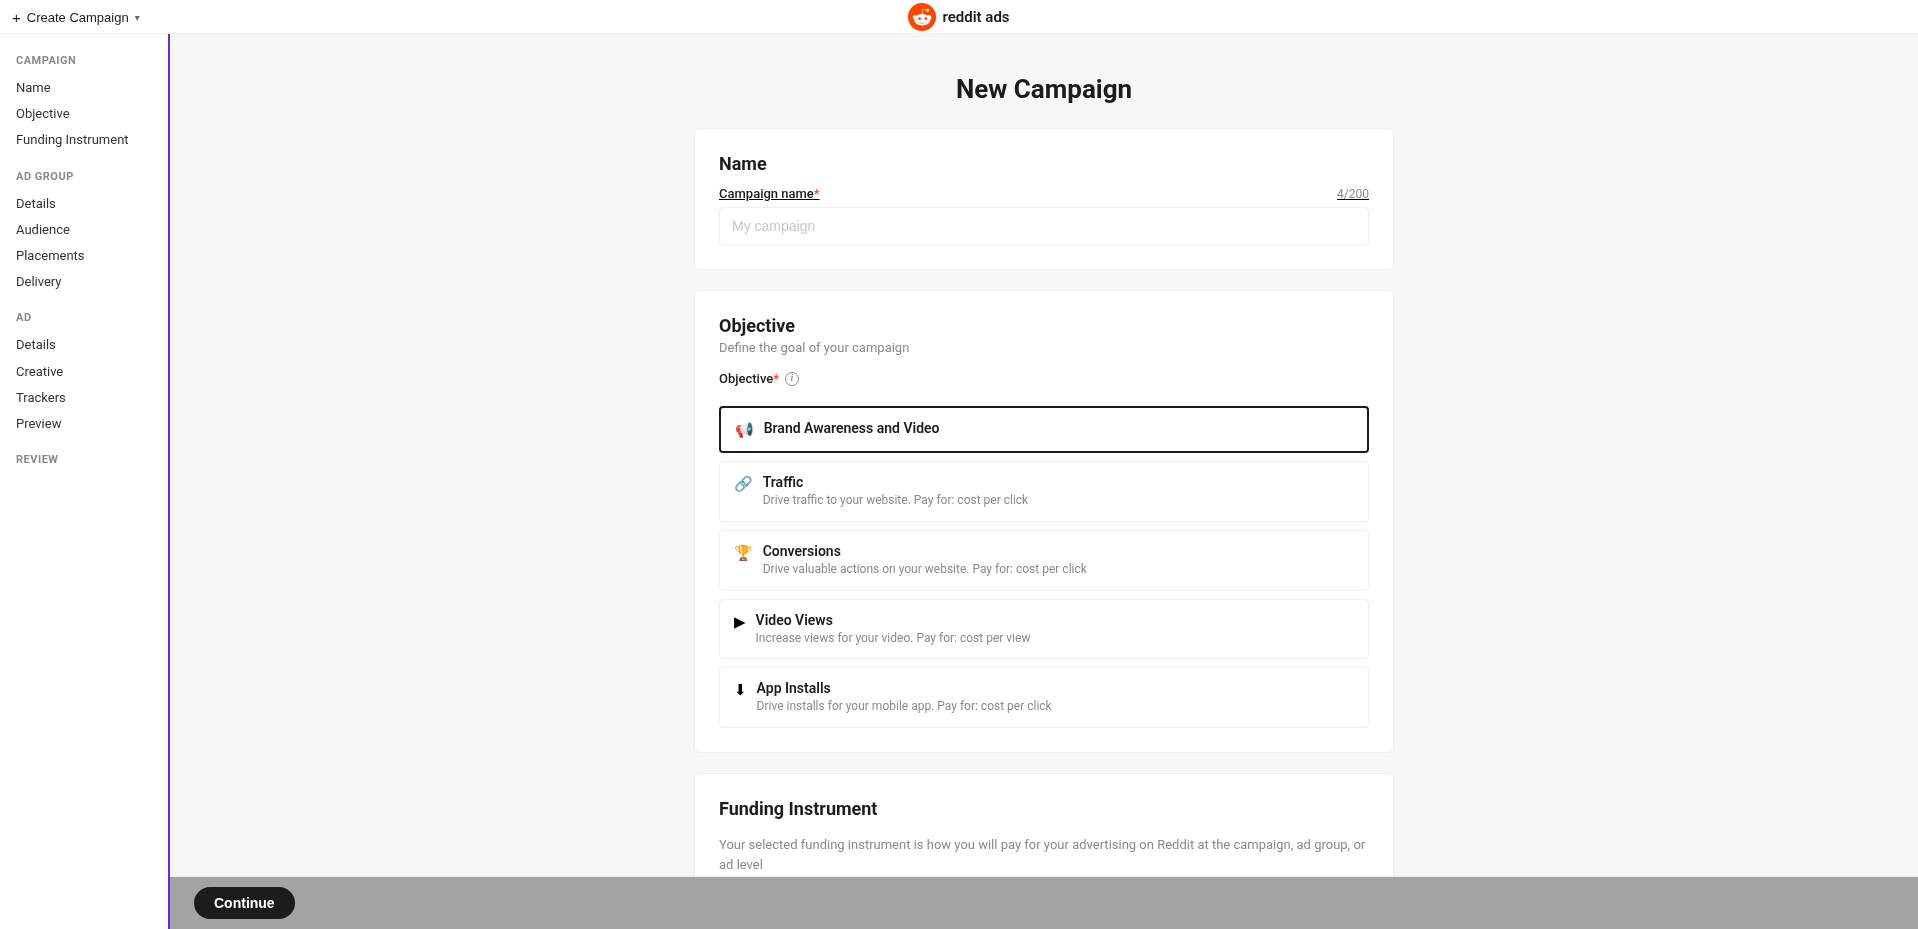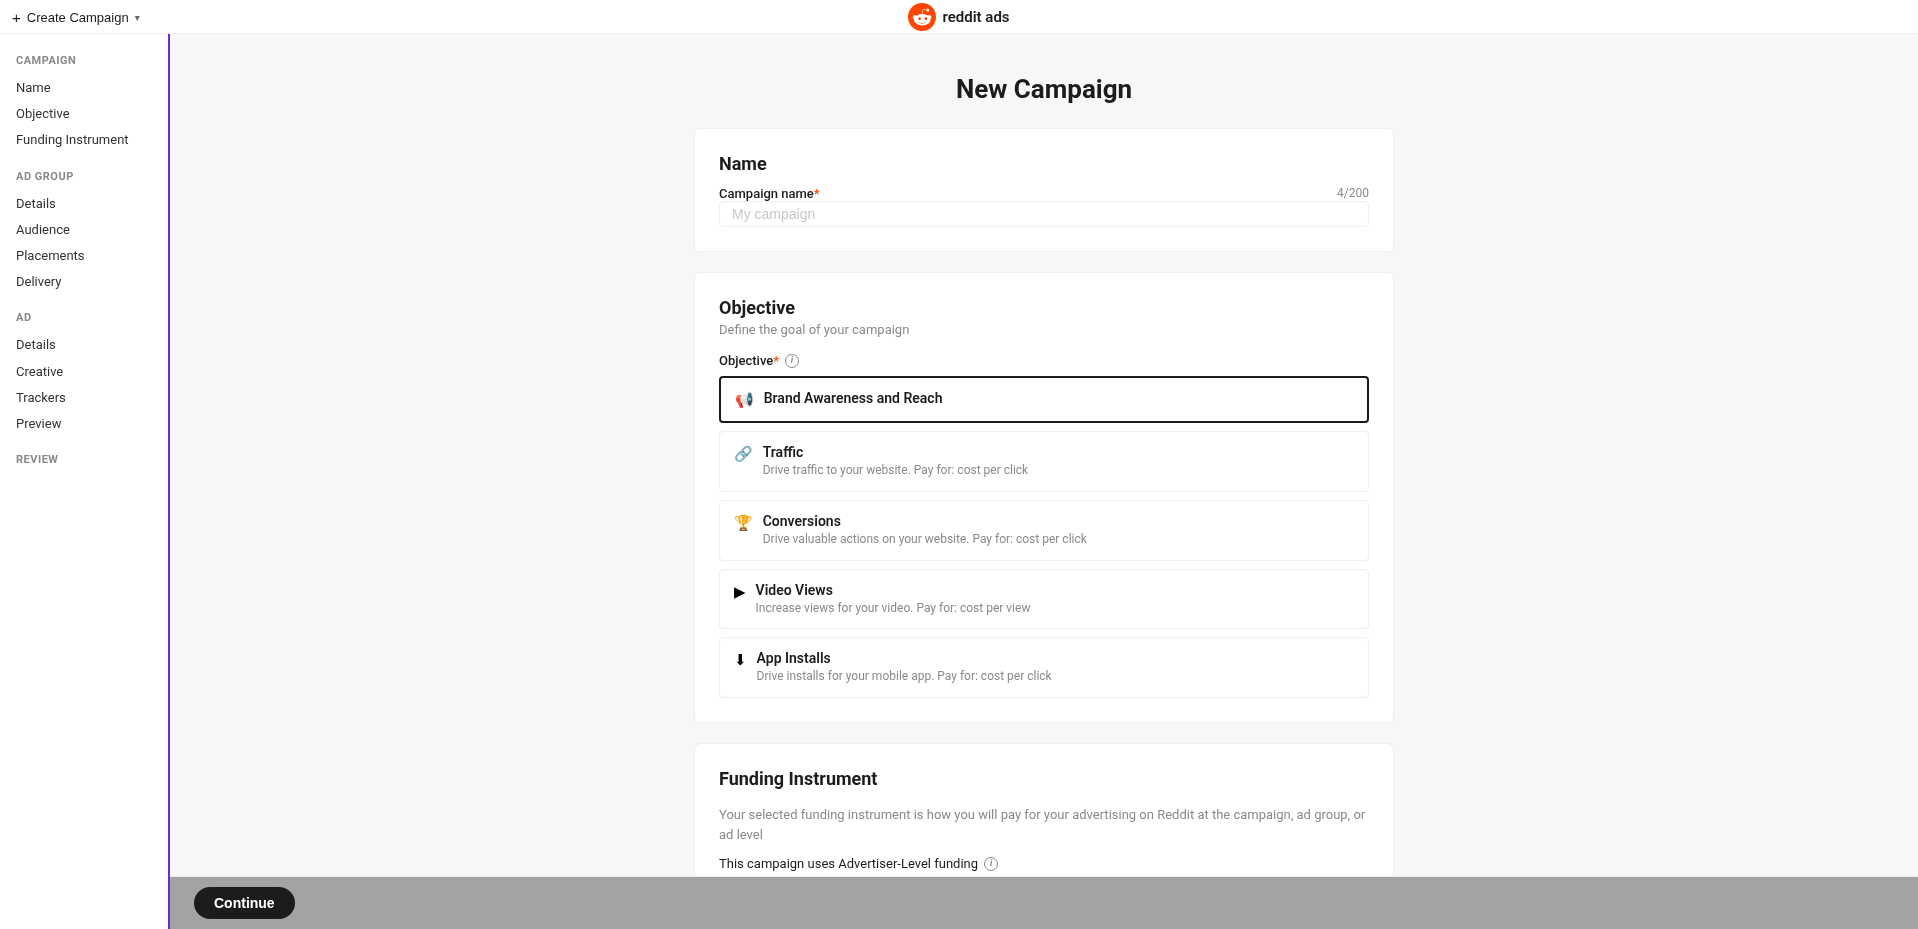--- a/index.html
+++ b/index.html
@@ -65,37 +65,39 @@
     }
     .card-section-title {
       font-size: 18px; font-weight: 700; color: #1c1c1c; margin-bottom: 4px;
     }
     .card-section-subtitle {
       font-size: 13px; color: #878a8c; margin-bottom: 16px;
     }
 
     
     .field-label-row {
-      display: flex; justify-content: space-between; align-items: flex-start;
+      display: flex; justify-content: space-between; align-items: flex-end;
+      margin-bottom: 6px;
+      text-decoration: underline;
     }
     .field-label {
       font-size: 13px; font-weight: 500; color: #1c1c1c;
     }
     .field-label .required { color: #ff4500; }
     .char-count { font-size: 12px; color: #878a8c; }
     .text-input {
       width: 100%; border: 1px solid #edeff1; border-radius: 4px;
-      padding: 4px 12px; font-size: 14px; color: #1c1c1c;
+      padding: 10px 12px; font-size: 14px; color: #1c1c1c;
       outline: none; background: #fff;
     }
     .text-input::placeholder { color: #c5c7c9; }
 
     
     .objective-label-row {
-      display: flex; align-items: center; gap: 6px; margin-bottom: 8px;
+      display: flex; align-items: center; gap: 6px; margin-bottom: 20px;
     }
     .objective-field-label { font-size: 13px; font-weight: 500; color: #1c1c1c; }
     .info-icon {
       width: 14px; height: 14px; border-radius: 50%; border: 1.5px solid #878a8c;
       display: inline-flex; align-items: center; justify-content: center;
       font-size: 9px; color: #878a8c; cursor: pointer; font-style: italic;
       font-weight: 700; line-height: 1;
     }
 
     .objective-option {
@@ -202,21 +204,21 @@
         <span class="objective-field-label">
           <span>Objective</span><span style="color:#ff4500">*</span>
         </span>
         <span class="info-icon">i</span>
       </div>
 
       <div id="objective-options-container">
           <div class="objective-option selected">
       <span class="obj-icon">📢</span>
       <div class="obj-content">
-        <div class="obj-title">Brand Awareness and Reach</div>
+        <div class="obj-title">Brand Awareness and Video</div>
       </div>
     </div>
           <div class="objective-option">
       <span class="obj-icon">🔗</span>
       <div class="obj-content">
         <div class="obj-title">Traffic</div>
         <div class="obj-desc">Drive traffic to your website. Pay for: cost per click</div>
       </div>
     </div>
           <div class="objective-option">

